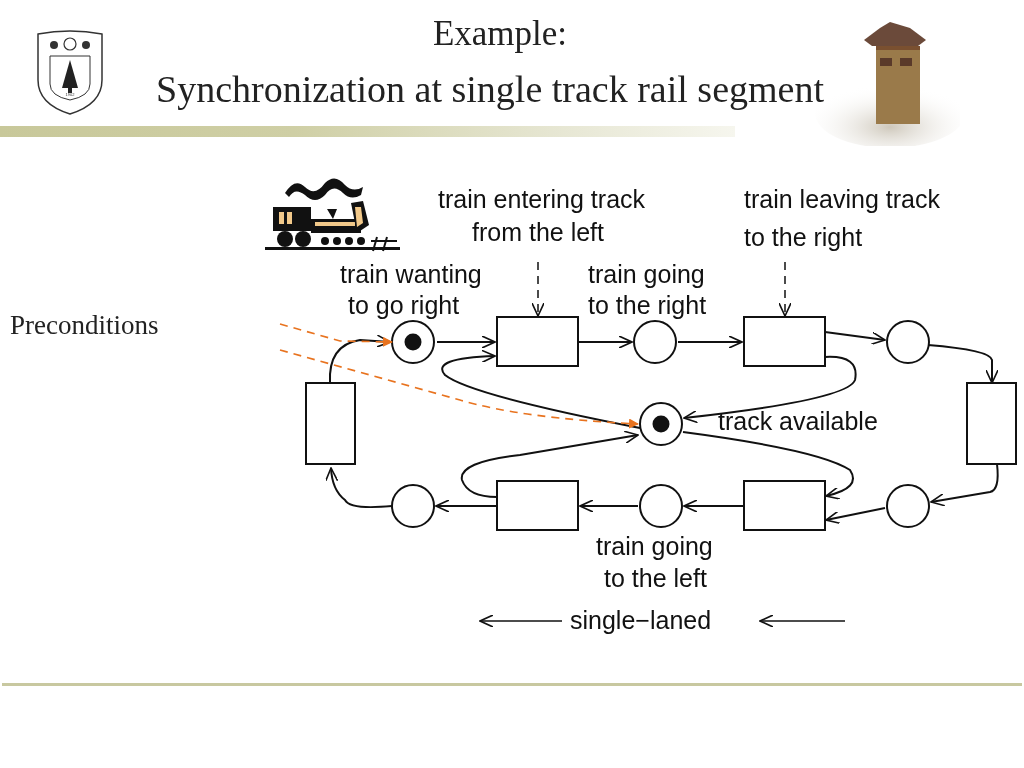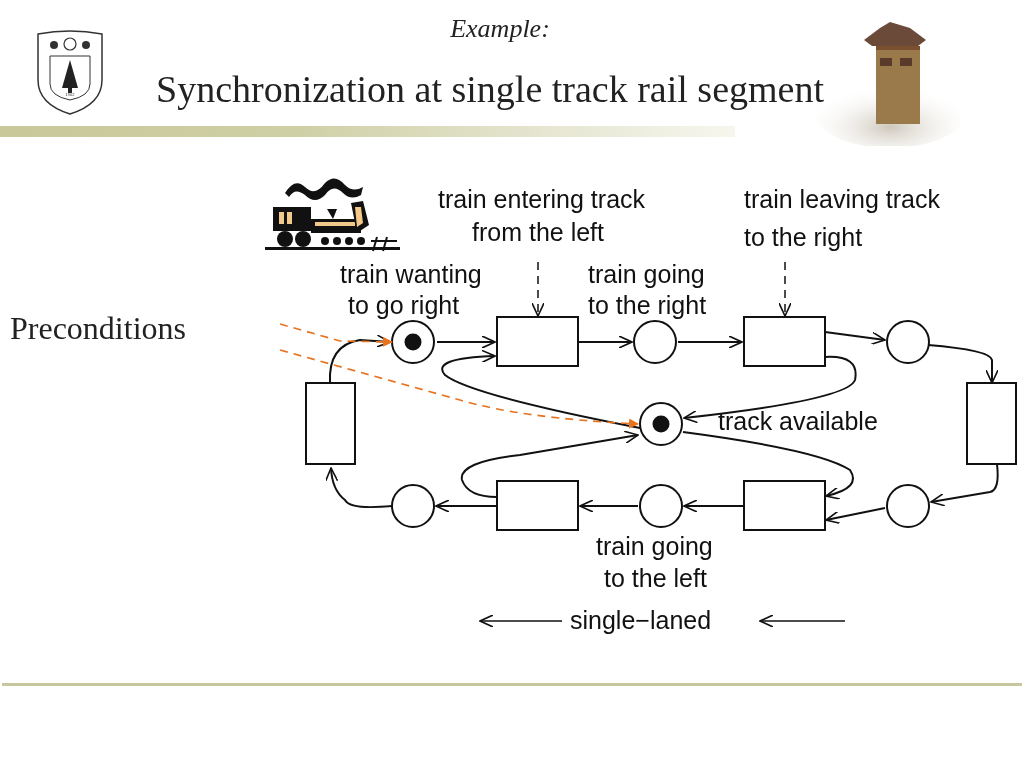--- a/index.html
+++ b/index.html
@@ -1,25 +1,25 @@
 <!DOCTYPE html>
 <html><head>
 <meta charset="utf-8">
 <style>
   html, body { margin: 0; padding: 0; background: #ffffff; }
   body { width: 1024px; height: 768px; position: relative; overflow: hidden; font-family: "Liberation Serif", serif; }
   .title { position: absolute; left: 0; width: 1000px; text-align: center; color: #222; font-family: "Liberation Serif", serif; }
-  #title1 { top: 14px; font-size: 26px; left: 0; width: 1000px; font-style: italic; }
+  #title1 { top: 14px; font-size: 35px; left: 0; width: 1000px; }
   #title2 { top: 67px; font-size: 38px; left: -10px; width: 1000px; }
   .bar-top { position: absolute; left: 0; top: 126px; width: 735px; height: 11px;
              background: linear-gradient(to right, #c8c89a 0%, #cfcfa5 40%, #e6e6d2 75%, #f6f6ee 100%); }
   .bar-bottom { position: absolute; left: 2px; top: 683px; width: 1020px; height: 3px; background: #c8c8a0; }
   .logo { position: absolute; left: 34px; top: 30px; width: 72px; height: 86px; }
   .tower { position: absolute; left: 800px; top: 18px; width: 160px; height: 128px; }
-  .precond { position: absolute; left: 10px; top: 310px; font-size: 32px; color: #222; font-family: "Liberation Serif", serif; }
+  .precond { position: absolute; left: 10px; top: 310px; font-size: 27px; color: #222; font-family: "Liberation Serif", serif; }
   .train { position: absolute; left: 265px; top: 175px; width: 140px; height: 85px; }
   svg#diagram { position: absolute; left: 0; top: 0; }
   .lbl { font-family: "Liberation Sans", sans-serif; font-size: 25px; fill: #111; }
 </style>
 </head>
 <body>
 
 <div class="title" id="title1">Example:</div>
 <div class="title" id="title2">Synchronization at single track rail segment</div>
 <div class="bar-top"></div>

